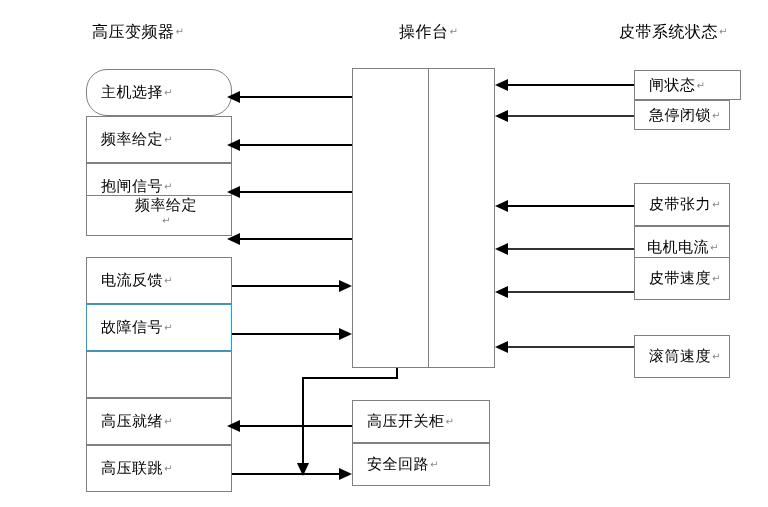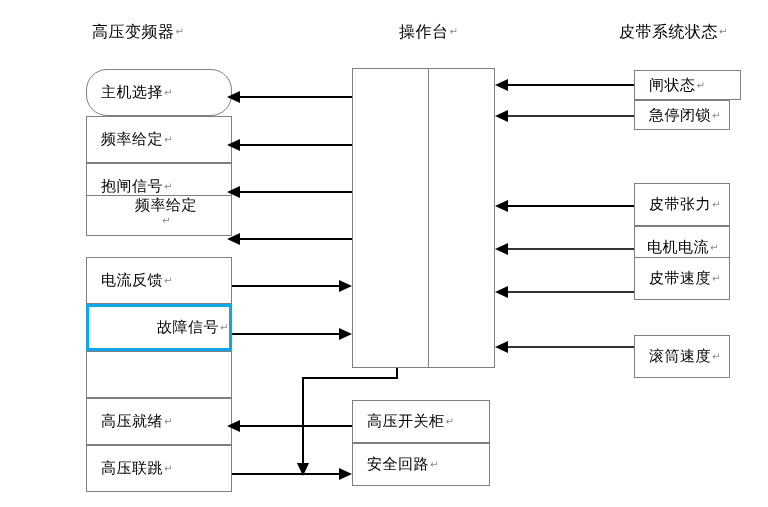--- a/index.html
+++ b/index.html
@@ -41,22 +41,21 @@
     border: 1px solid #808080;
     display: flex;
     align-items: center;
     font-size: 15px;
     color: #000000;
     padding-left: 14px;
     white-space: nowrap;
     letter-spacing: 0.5px;
   }
   .cell-dark {
-    border: 3px solid #0ea5e9;
-    justify-content: flex-end;
+    border: 1px solid #0ea5e9;
   }
   .cell-empty {
     padding-left: 0;
   }
 
   
   #console-box {
     position: absolute;
     box-sizing: border-box;
     background: #ffffff;

